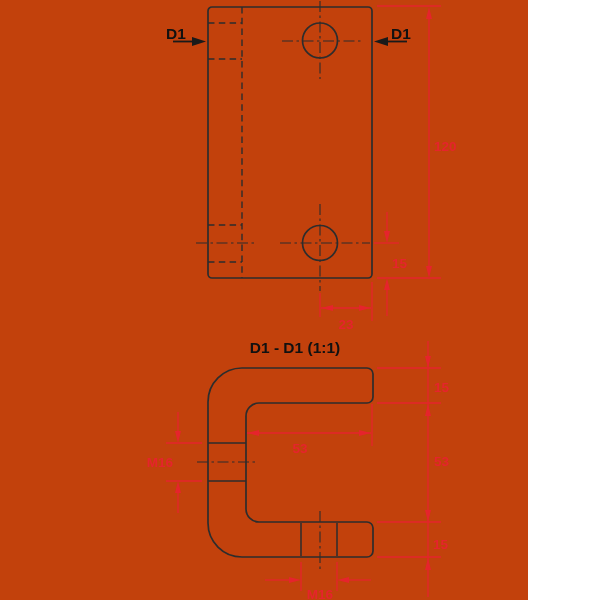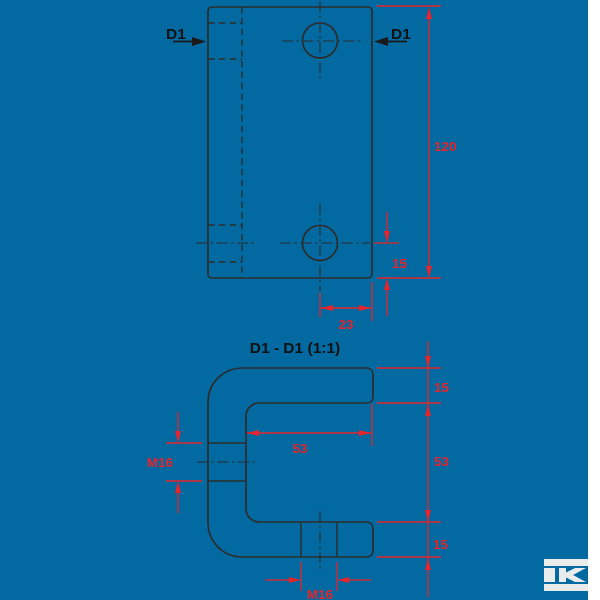--- a/index.html
+++ b/index.html
@@ -1,16 +1,16 @@
 <!DOCTYPE html>
 <html><head>
 <meta charset="utf-8">
 <style>
   html,body{margin:0;padding:0;background:#fff;}
-  #canvas{position:relative;width:588px;height:600px;background:#0369a1;overflow:hidden;
+  #canvas{position:relative;width:528px;height:600px;background:#c2410c;overflow:hidden;
           font-family:"Liberation Sans",sans-serif;}
   svg{display:block;}
   .part   {stroke:#2d2d2d;stroke-width:1.7;fill:none;stroke-linecap:round;}
   .partln {stroke:#2d2d2d;stroke-width:1.5;fill:none;}
   .hidden {stroke:#2d2d2d;stroke-width:1.4;fill:none;stroke-dasharray:6.5 4.3;}
   .center {stroke:#2d2d2d;stroke-width:1.1;fill:none;stroke-dasharray:11 3.5 2.5 3.5;}
   .dim    {stroke:#e5242c;stroke-width:1.3;fill:none;}
   .dimfil {fill:#e5242c;stroke:none;}
   .blkfil {fill:#1a1a1a;stroke:none;}
   .blkarr {stroke:#1a1a1a;stroke-width:1.8;fill:none;}

